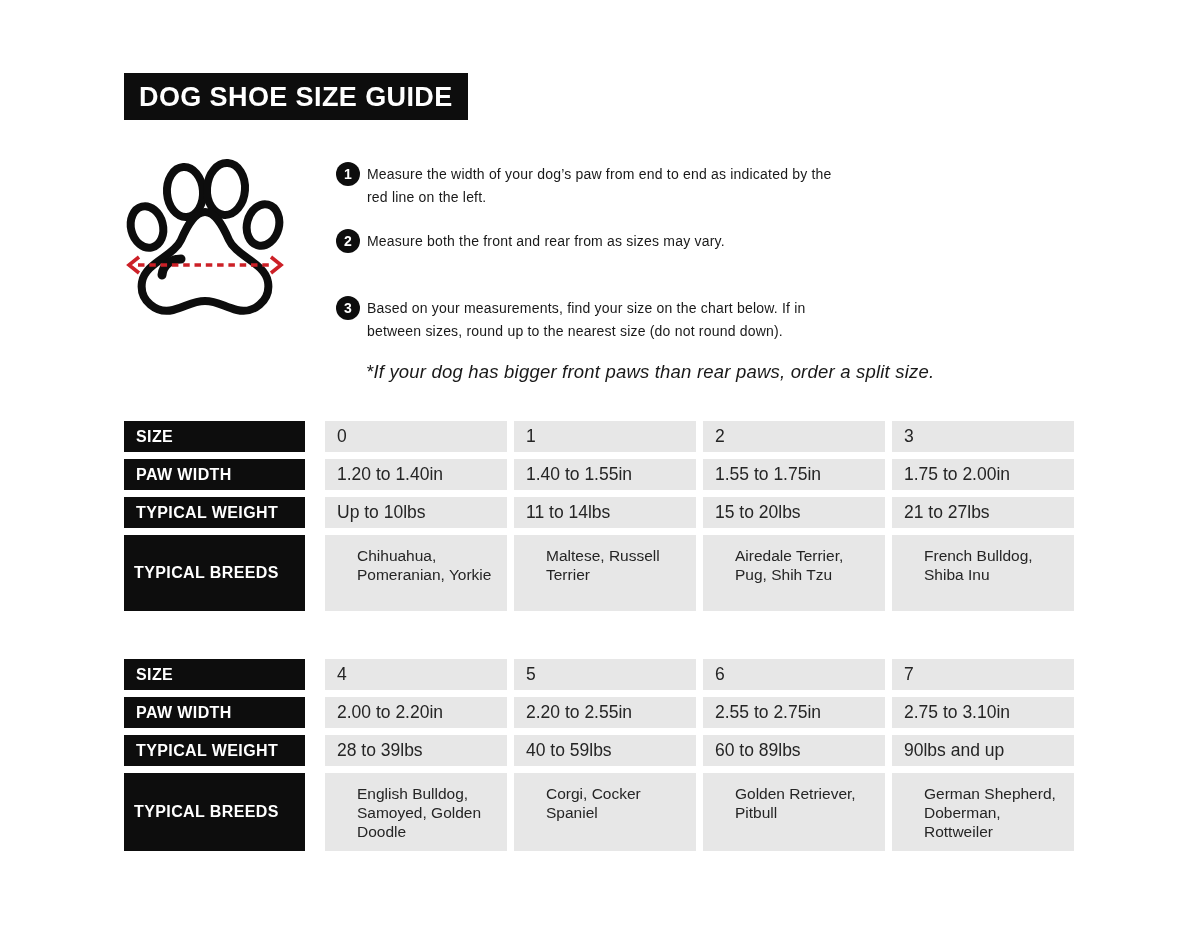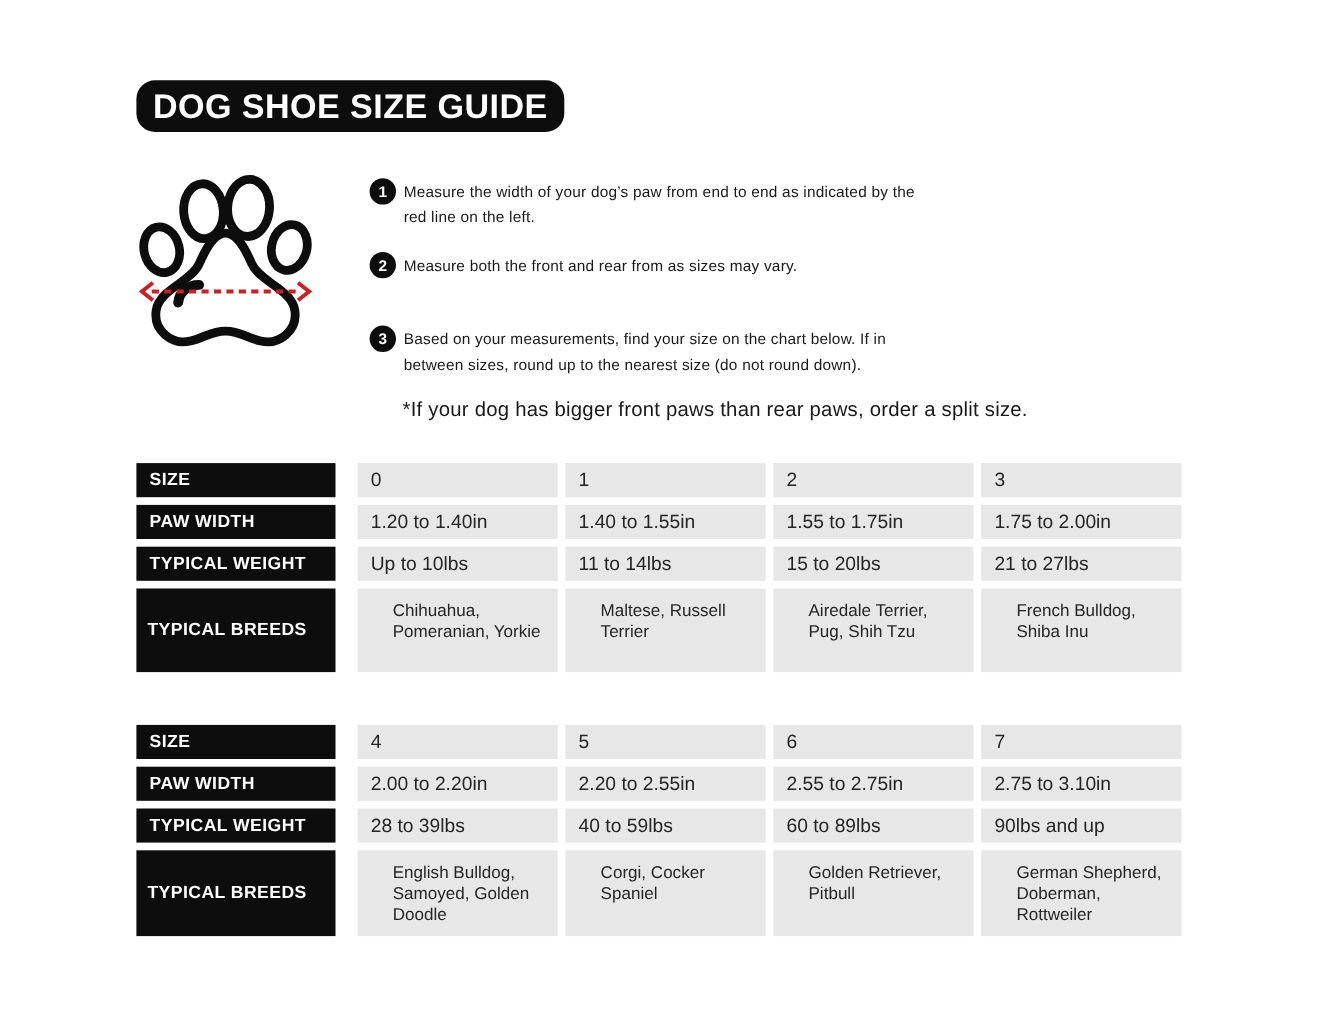--- a/index.html
+++ b/index.html
@@ -2,41 +2,41 @@
 <html><head>
 <meta charset="utf-8">
 <style>
   html,body { margin:0; padding:0; background:#ffffff; }
   .page {
     position:relative; width:1200px; height:925px; background:#ffffff;
     font-family:"Liberation Sans", sans-serif; overflow:hidden;
   }
   .title {
     position:absolute; left:124px; top:73px; height:47px; line-height:48px;
-    background:#0d0d0d; color:#ffffff; font-size:31px; font-weight:900;
-    letter-spacing:0.4px; padding:0 15px; white-space:nowrap;border-radius:17px;
+    background:#0d0d0d; color:#ffffff; font-size:27px; font-weight:900;
+    letter-spacing:0.4px; padding:0 15px; white-space:nowrap;
   }
   .paw-wrap { position:absolute; left:125px; top:155px; width:160px; height:170px; }
 
   .step { position:absolute; left:336px; display:flex; gap:7px; align-items:flex-start; }
   .step-1 { top:162px; }
   .step-2 { top:229px; }
   .step-3 { top:296px; }
   .step-badge {
     flex:0 0 24px; width:24px; height:24px; border-radius:50%;
     background:#0d0d0d; color:#ffffff; font-size:14px; font-weight:700;
     display:flex; align-items:center; justify-content:center;
   }
   .step-text {
     font-size:14px; line-height:23px; color:#191919;
     letter-spacing:0.2px; white-space:pre-line; margin-top:1px;
   }
   .note {
     position:absolute; left:366px; top:361px; font-size:18.5px;
-    color:#191919; letter-spacing:0.2px;
+    font-style:italic; color:#191919; letter-spacing:0.2px;
   }
 
   .size-table { position:absolute; left:124px; width:952px; }
   .table-1 { top:421px; }
   .table-2 { top:659px; }
   .trow { display:flex; margin-bottom:7px; }
   .trow-thin .tlabel, .trow-thin .tcell { height:31px;padding-left:12px; }
   .trow-breeds-1 .tlabel, .trow-breeds-1 .tcell { height:76px; }
   .trow-breeds-2 .tlabel, .trow-breeds-2 .tcell { height:78px; }
   .tlabel {

